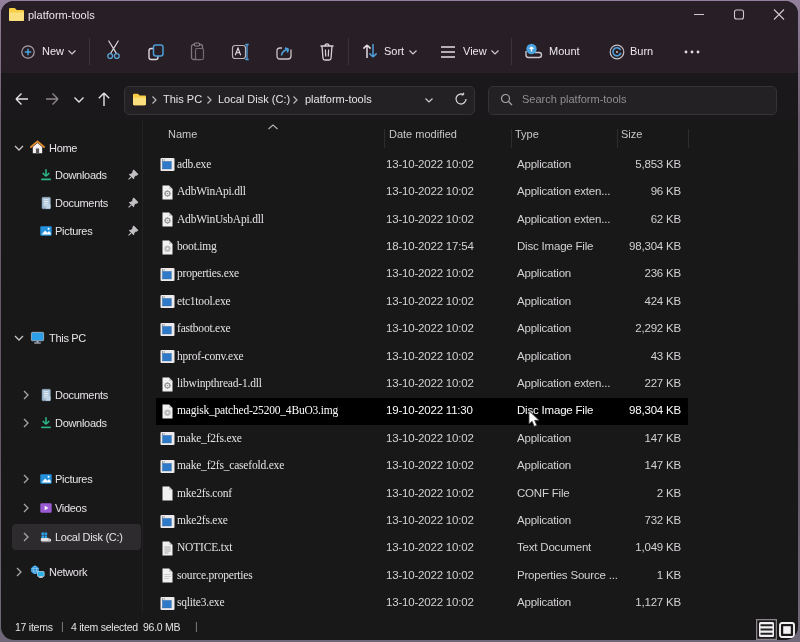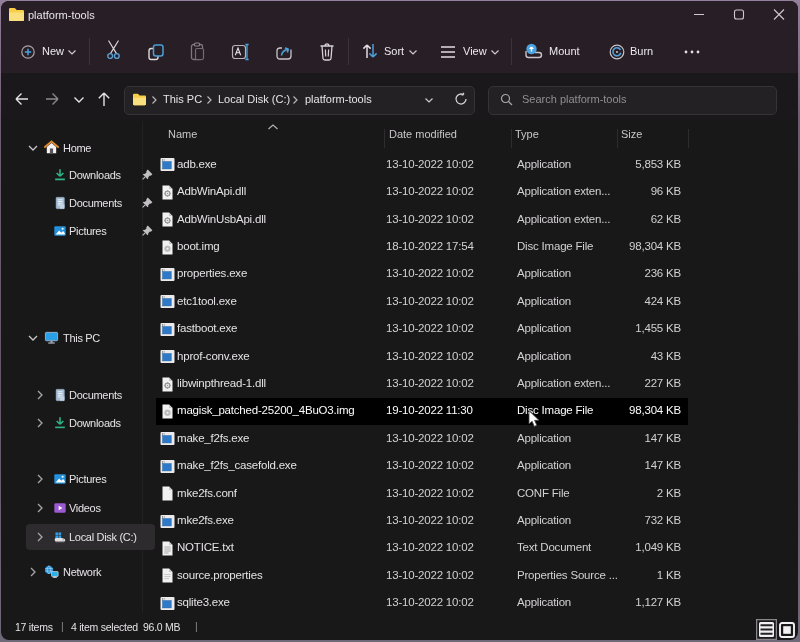--- a/index.html
+++ b/index.html
@@ -1,53 +1,53 @@
 <!DOCTYPE html>
 <html><head>
 <meta charset="utf-8">
 <style>
 * { margin:0; padding:0; box-sizing:border-box; }
 html,body { width:800px; height:642px; overflow:hidden; background:linear-gradient(180deg,#93809c 0,#6e5d72 120px,#645666 400px,#6f6878 641px); }
 body { font-family:"Liberation Sans", sans-serif; position:relative; }
 .win {
   position:absolute; left:1px; top:1px; width:797px; height:639px;
-  background:#191819; border-radius:8px; overflow:hidden;
+  background:#191819; border-radius:13px; overflow:hidden;
 }
 .chrome { position:absolute; left:0; top:0; width:797px; height:72px; background:#281f26; }
 .titletext { position:absolute; left:27px; top:8px; font-size:11px; color:#e9e5e9; }
 .winbtn { position:absolute; top:0; height:27px; width:44px; color:#cfc9cf; }
 svg { display:block; }
 
 
 .tbsep { position:absolute; top:37px; width:1px; height:27px; background:#3a333a; }
 .tbtext { position:absolute; top:44px; font-size:11px; color:#ece9ec; }
 
 
 .addrrow { position:absolute; left:0; top:72px; width:797px; height:46px; background:#1b181b; }
 .abox { position:absolute; top:85px; height:29px; background:#242124; border:1px solid #373237; border-radius:5px; }
 .crumb { position:absolute; top:92px; font-size:11px; color:#e7e4e7; }
 .ccar2 { position:absolute; top:94px; width:7px; height:10px; }
 
 
-.side { position:absolute; left:16px; top:0; width:150px; height:613px;padding-left:48px; }
+.side { position:absolute; left:2px; top:0; width:150px; height:613px;padding-left:48px; }
 .srow { position:absolute; left:0; width:150px; height:27px; }
 .srow .txt { position:absolute; left:46px; top:7px; font-size:11px; letter-spacing:-0.3px; color:#e6e3e6; white-space:nowrap; }
 .srow.child .txt { left:52px; }
 .schev { position:absolute; left:8px; top:5px; width:16px; height:16px; color:#c9c5c9; }
 .sico { position:absolute; left:27px; top:5.5px; width:16px; height:16px; } .sico svg { width:15px; height:15px; }
 .child .sico { left:36px; top:6px; } .child .sico svg { width:14px; height:14px; }
 .pin { position:absolute; left:124px; top:6px; width:14px; height:14px; color:#b9b5b9; }
 .sidesel { position:absolute; left:9px; top:522.5px; width:129px; height:26px; background:#2d2b2d; border-radius:4px; }
 
 
 .fhead { position:absolute; left:155px; top:127px; height:21px; font-size:11px; color:#c9c6c9;text-align:center; }
 .colsep { position:absolute; top:128px; width:1px; height:19px; background:#2f2c2f; }
 .frow { position:absolute; left:155px; width:532px; height:27px; }
 .frow .ic { position:absolute; left:4px; top:6px; width:15px; height:15px; }
-.frow .nm { position:absolute; left:21px; top:6.5px; font-size:11.5px; letter-spacing:-0.2px; color:#e4e2e4; white-space:nowrap; }
+.frow .nm { position:absolute; left:21px; top:6.5px; font-size:11.5px; letter-spacing:-0.2px; color:#e4e2e4; white-space:nowrap;font-family:Liberation Serif, serif; }
 .frow .dt { position:absolute; left:230px; top:6.5px; font-size:11.5px; letter-spacing:-0.2px; color:#d2d0d2; }
 .frow .ty { position:absolute; left:361px; top:6.5px; font-size:11.5px; letter-spacing:-0.2px; color:#d2d0d2; white-space:nowrap; }
 .frow .sz { position:absolute; right:7px; top:6.5px; font-size:11.5px; letter-spacing:-0.2px; color:#d2d0d2; }
 .frow.sel { background:#000000; }
 .frow.sel .nm, .frow.sel .dt, .frow.sel .ty, .frow.sel .sz { color:#fdfdfd; }
 
 
 .status { position:absolute; left:0; top:613px; width:797px; height:26px; font-size:10.5px; letter-spacing:-0.25px; color:#e3e1e3; }
 </style>
 </head>
@@ -309,21 +309,21 @@
             <rect x="0.5" y="1" width="14" height="13" rx="1" fill="#eceaec"></rect>
             <circle cx="2.7" cy="2.9" r="0.6" fill="#444"></circle>
             <circle cx="4.5" cy="2.9" r="0.6" fill="#999"></circle>
             <rect x="2.6" y="4.6" width="8.6" height="7.3" fill="#2e7ac8"></rect>
             <rect x="2.6" y="4.6" width="8.6" height="7.3" fill="none" stroke="#1f5f9f" stroke-width="0.5"></rect>
           </svg>
         </span>
         <span class="nm">fastboot.exe</span>
         <span class="dt">13-10-2022 10:02</span>
         <span class="ty">Application</span>
-        <span class="sz">1,455 KB</span>
+        <span class="sz">2,292 KB</span>
       </div>
       <div class="frow" style="top:342.1px">
         <span class="ic">
           <svg width="15" height="15" viewBox="0 0 15 15">
             <rect x="0.5" y="1" width="14" height="13" rx="1" fill="#eceaec"></rect>
             <circle cx="2.7" cy="2.9" r="0.6" fill="#444"></circle>
             <circle cx="4.5" cy="2.9" r="0.6" fill="#999"></circle>
             <rect x="2.6" y="4.6" width="8.6" height="7.3" fill="#2e7ac8"></rect>
             <rect x="2.6" y="4.6" width="8.6" height="7.3" fill="none" stroke="#1f5f9f" stroke-width="0.5"></rect>
           </svg>

